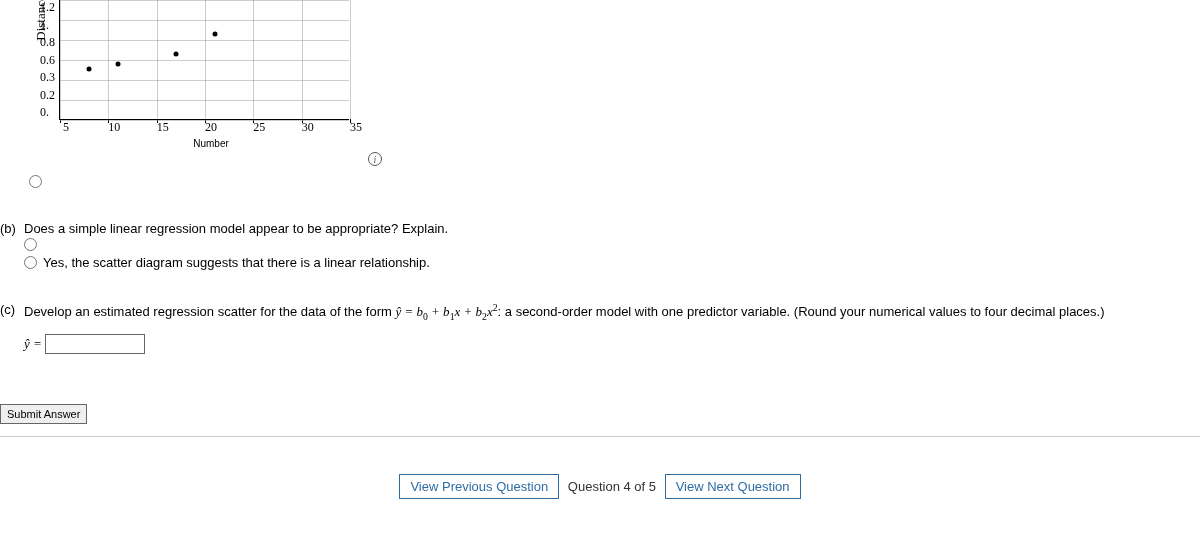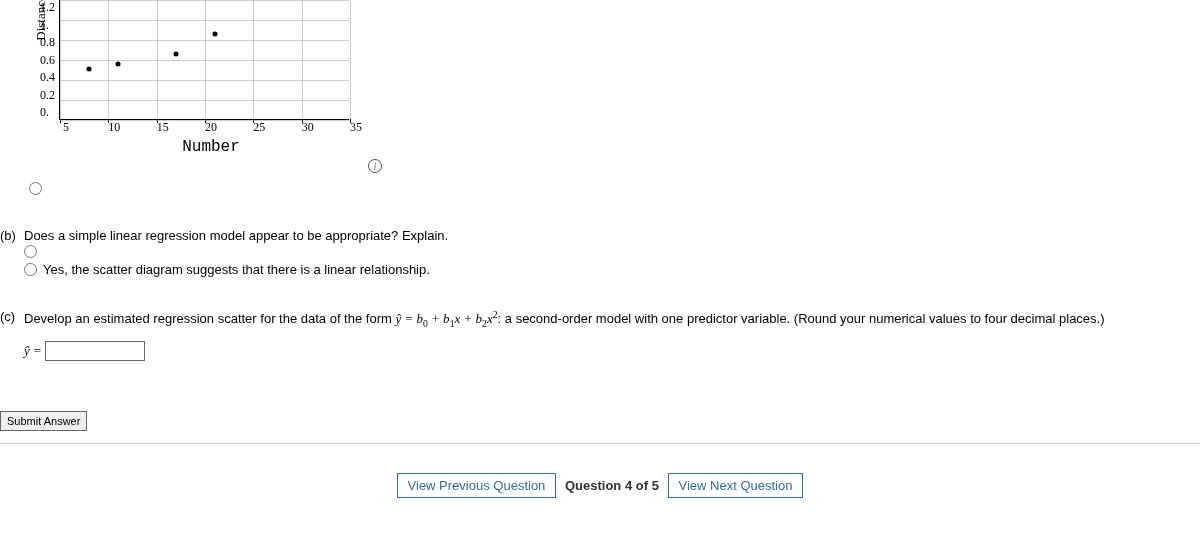--- a/index.html
+++ b/index.html
@@ -52,22 +52,22 @@
   .x-ticks {
     position: relative;
     margin-left: 26px;
     width: 290px;
     height: 16px;
     font-family: Georgia, serif;
     font-size: 12px;
   }
   .x-ticks span { position:absolute; transform:translateX(-50%); }
   .x-axis-label {
-    font-family: Liberation Mono, monospace;
-    font-size: 16px;
+    font-family: Liberation Sans, sans-serif;
+    font-size: 10px;
     text-align: center;
     width: 290px;
     margin-left: 26px;
     margin-top: 2px;
   }
   .info-icon-row {
     width: 316px;
     margin-left: 26px;
     text-align: right;
     margin-top: 2px;
@@ -140,39 +140,38 @@
     background: #fff;
     padding: 4px 10px;
     font-size: 13px;
     cursor: pointer;
     margin: 0 1px;
   }
   .nav-status {
     display: inline-block;
     font-size: 13px;
     color: #333;
-    margin: 8px 4px;
-    font-weight: bold;
+    margin: 16px 4px;
   }
 </style>
 </head>
 <body>
 
 
 
 
 <div class="chart-block">
   <div class="y-axis-label">Distance</div>
   <div class="plot-wrap">
     <div class="y-ticks">
       <span>1.2</span>
       <span>1.</span>
       <span>0.8</span>
       <span>0.6</span>
-      <span>0.4</span>
+      <span>0.3</span>
       <span>0.2</span>
       <span>0.</span>
     </div>
     <div class="plot-area" id="plot">
         <div class="grid-v" style="left: 0px;"></div>
         <div class="tick-b" style="left: 0px;"></div>
         <div class="grid-v" style="left: 48.3333px;"></div>
         <div class="tick-b" style="left: 48.3333px;"></div>
         <div class="grid-v" style="left: 96.6667px;"></div>
         <div class="tick-b" style="left: 96.6667px;"></div>

